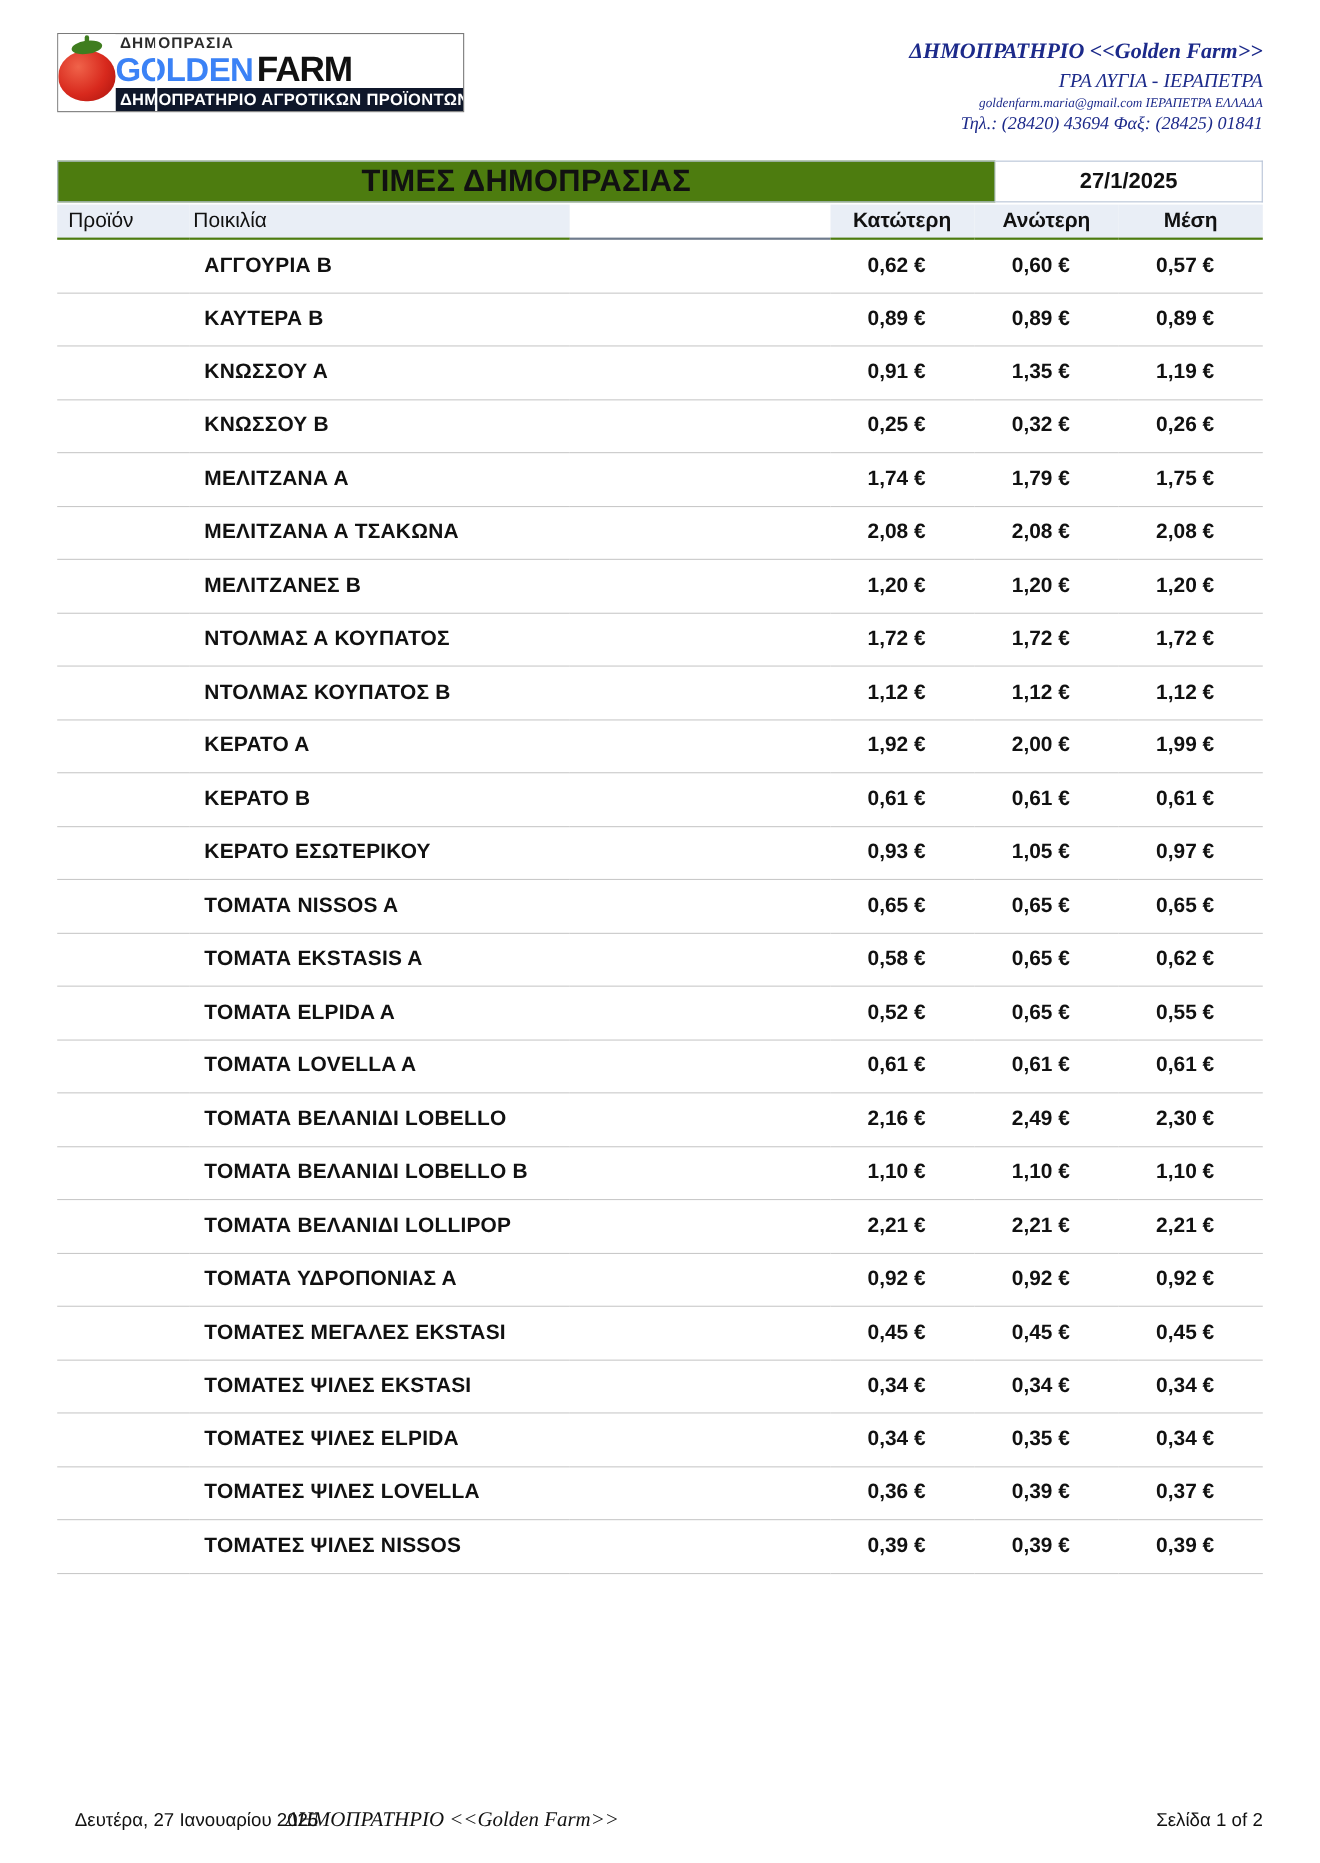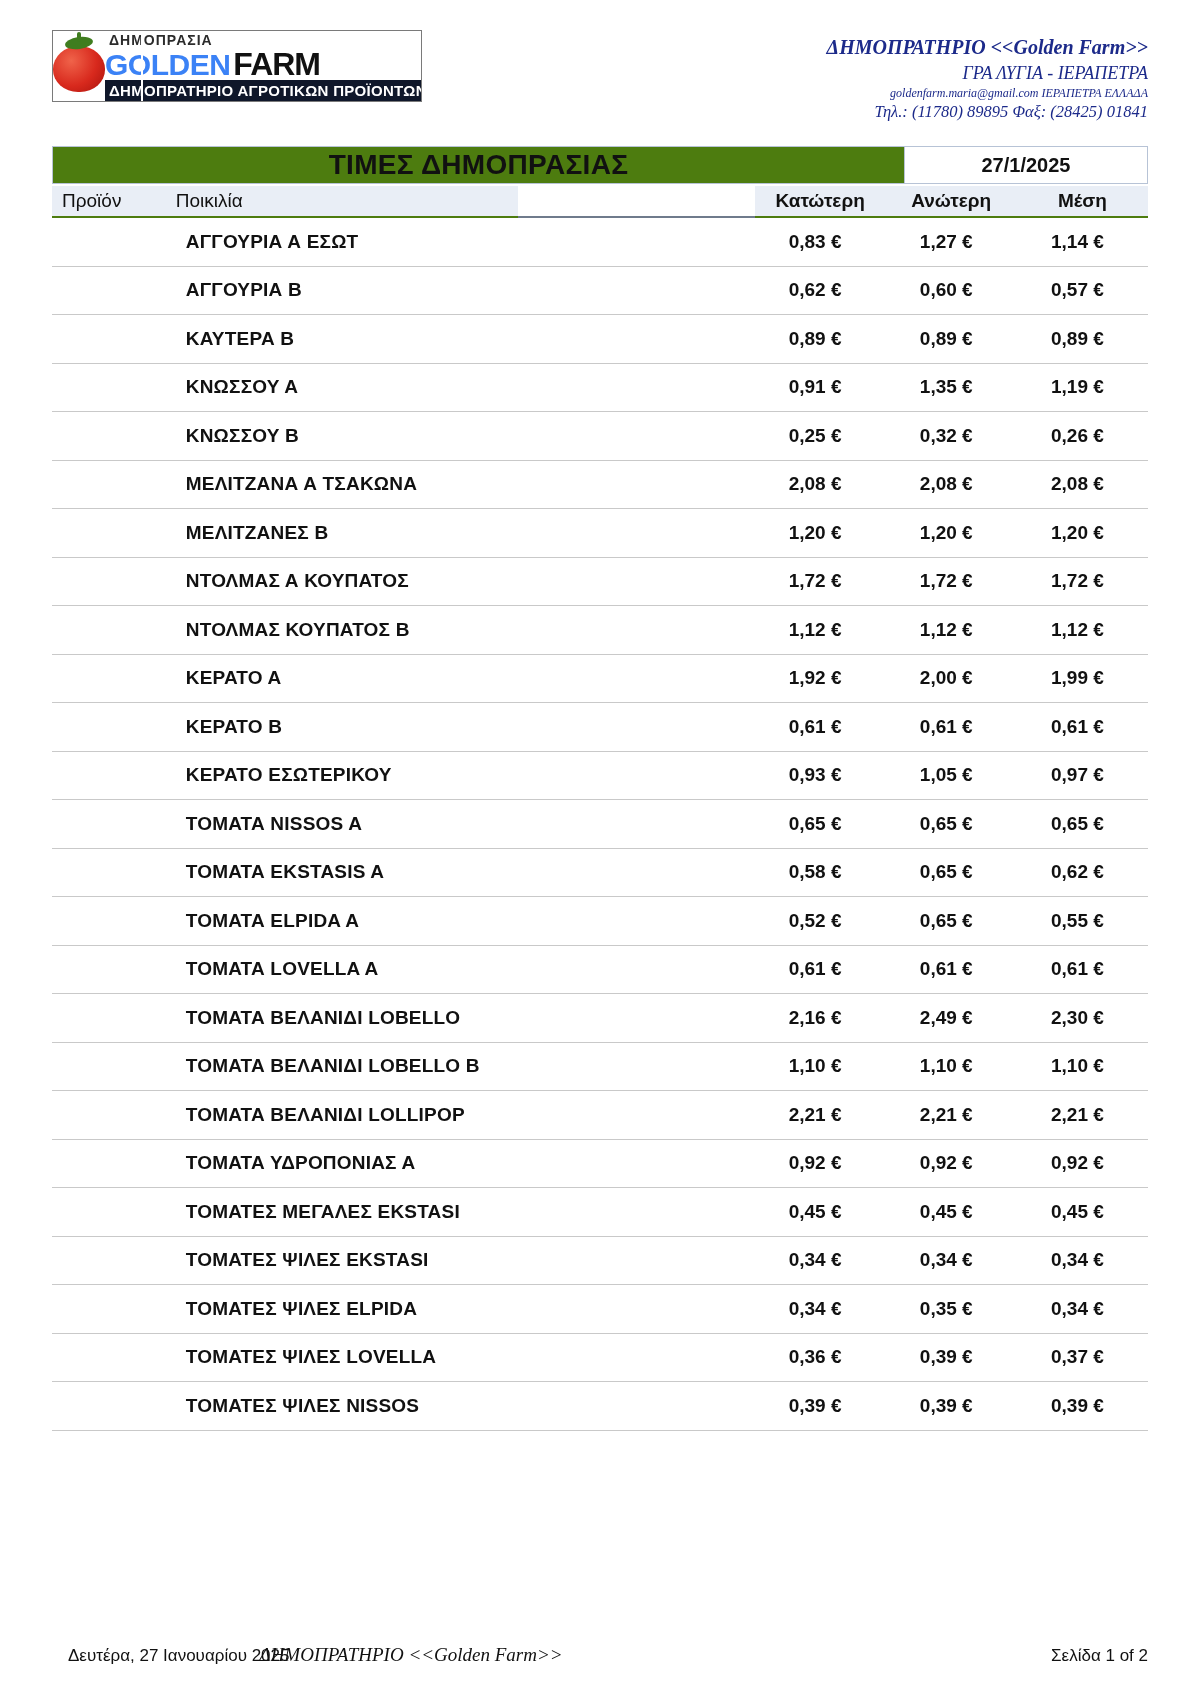--- a/index.html
+++ b/index.html
@@ -300,21 +300,21 @@
           <span class="logo-farm">FARM</span>
         </div>
         <div class="logo-bottom-bar">ΔΗΜΟΠΡΑΤΗΡΙΟ ΑΓΡΟΤΙΚΩΝ ΠΡΟΪΟΝΤΩΝ</div>
       </div>
     </div>
 
     <div class="company">
       <div class="l1">ΔΗΜΟΠΡΑΤΗΡΙΟ &lt;&lt;Golden Farm&gt;&gt;</div>
       <div class="l2">ΓΡΑ ΛΥΓΙΑ - ΙΕΡΑΠΕΤΡΑ</div>
       <div class="l3">goldenfarm.maria@gmail.com ΙΕΡΑΠΕΤΡΑ ΕΛΛΑΔΑ</div>
-      <div class="l4">Τηλ.: (11780)  89895  Φαξ: (28425) 01841</div>
+      <div class="l4">Τηλ.: (28420)  43694  Φαξ: (28425) 01841</div>
     </div>
 
   </div>
 
   <div class="titlebar">
     <div class="t-main">ΤΙΜΕΣ ΔΗΜΟΠΡΑΣΙΑΣ</div>
     <div class="t-date">27/1/2025</div>
   </div>
 
   <table class="prices">
@@ -324,28 +324,20 @@
         <th class="h-var">Ποικιλία</th>
         <th class="h-spacer"></th>
         <th class="h-num">Κατώτερη</th>
         <th class="h-num">Ανώτερη</th>
         <th class="h-num">Μέση</th>
       </tr>
     </thead>
     <tbody id="tbody">
         <tr>
           <td class="c-prod"></td>
-          <td class="c-name">ΑΓΓΟΥΡΙΑ Α ΕΣΩΤ</td>
-          <td class="c-spacer"></td>
-          <td class="c-num">0,83 €</td>
-          <td class="c-num">1,27 €</td>
-          <td class="c-num">1,14 €</td>
-        </tr>
-        <tr>
-          <td class="c-prod"></td>
           <td class="c-name">ΑΓΓΟΥΡΙΑ Β</td>
           <td class="c-spacer"></td>
           <td class="c-num">0,62 €</td>
           <td class="c-num">0,60 €</td>
           <td class="c-num">0,57 €</td>
         </tr>
         <tr>
           <td class="c-prod"></td>
           <td class="c-name">ΚΑΥΤΕΡΑ Β</td>
           <td class="c-spacer"></td>
@@ -361,20 +353,28 @@
           <td class="c-num">1,35 €</td>
           <td class="c-num">1,19 €</td>
         </tr>
         <tr>
           <td class="c-prod"></td>
           <td class="c-name">ΚΝΩΣΣΟΥ Β</td>
           <td class="c-spacer"></td>
           <td class="c-num">0,25 €</td>
           <td class="c-num">0,32 €</td>
           <td class="c-num">0,26 €</td>
+        </tr>
+        <tr>
+          <td class="c-prod"></td>
+          <td class="c-name">ΜΕΛΙΤΖΑΝΑ Α</td>
+          <td class="c-spacer"></td>
+          <td class="c-num">1,74 €</td>
+          <td class="c-num">1,79 €</td>
+          <td class="c-num">1,75 €</td>
         </tr>
         <tr>
           <td class="c-prod"></td>
           <td class="c-name">ΜΕΛΙΤΖΑΝΑ Α ΤΣΑΚΩΝΑ</td>
           <td class="c-spacer"></td>
           <td class="c-num">2,08 €</td>
           <td class="c-num">2,08 €</td>
           <td class="c-num">2,08 €</td>
         </tr>
         <tr>

